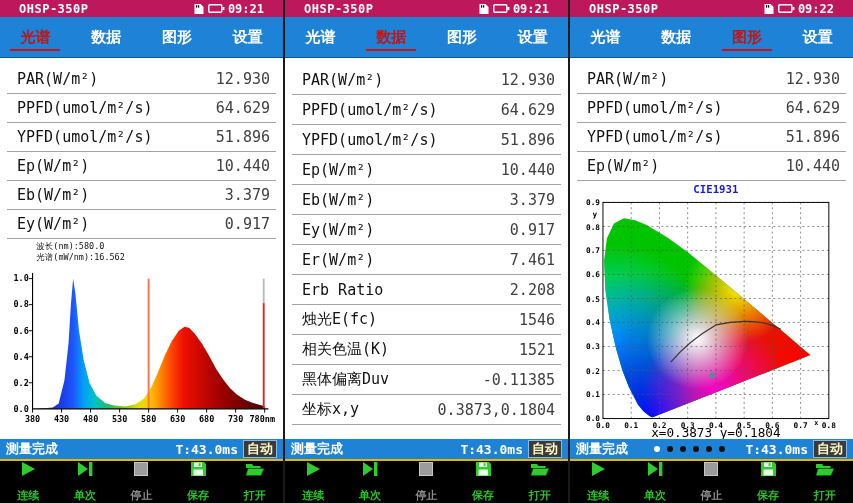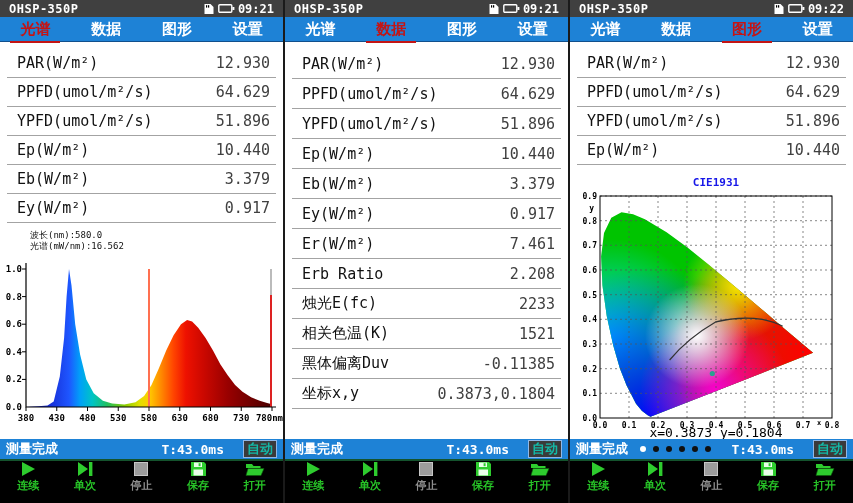--- a/index.html
+++ b/index.html
@@ -1,53 +1,53 @@
 <!DOCTYPE html>
 <html><head>
 <meta charset="utf-8">
 <style>
   *{margin:0;padding:0;box-sizing:border-box}
   html,body{width:853px;height:503px;overflow:hidden;background:#000}
   .app{display:flex;width:853px;height:503px;font-family:"DejaVu Sans",sans-serif}
   .panel{flex:1;min-width:0;display:flex;flex-direction:column;background:#fff;border-right:2px solid #1a1a1a}
   .panel:last-child{border-right:none}
 
-  .titlebar{height:17px;background:#404040;color:#fff;display:flex;align-items:center;padding:0 9px;
+  .titlebar{height:17px;background:#be185d;color:#fff;display:flex;align-items:center;padding:0 19px;
             font:bold 12px "DejaVu Sans Mono","DejaVu Sans",sans-serif}
   .titlebar .title{flex:1;letter-spacing:.5px}
   .titlebar svg{margin-right:3px;display:block}
   .time{font:bold 12px "DejaVu Sans Mono","DejaVu Sans",sans-serif}
 
-  .tabbar{height:25px;background:#1e82d6;display:flex;align-items:center;justify-content:space-around;
+  .tabbar{height:41px;background:#1e82d6;display:flex;align-items:center;justify-content:space-around;
           border-bottom:1px solid #11508d}
   .tab{position:relative;color:#fff;font:bold 15px "DejaVu Sans",sans-serif;padding:2px 5px;cursor:pointer}
   .tab.active{color:#c41414}
   .tab.active::after{content:"";position:absolute;left:-5px;right:-5px;bottom:-2px;height:2px;background:#c41414}
 
   .content{flex:1;display:flex;flex-direction:column;overflow:hidden;background:#fff}
   .rows{padding-top:7px}
   .row{display:flex;align-items:center;height:29px;margin:0 7px;padding:0 6px 0 10px;
        border-bottom:1px solid #a3a3a3;font:15px "DejaVu Sans Mono","DejaVu Sans",sans-serif;color:#111}
   .panel-data .row{height:30px}
   .row .value{margin-left:auto;color:#404040}
 
   .chart-svg{margin-top:auto;display:block}
 
   .statusbar{height:22px;background:#1e82d6;display:flex;align-items:center;padding:0 6px;color:#fff;
-             font:bold 13px "DejaVu Sans",sans-serif;border-bottom:2px solid #14532d}
+             font:bold 13px "DejaVu Sans",sans-serif;border-bottom:2px solid #eab308}
   .statusbar .fill{flex:1}
   .itime{font:bold 13px "DejaVu Sans Mono","DejaVu Sans",sans-serif;margin-left:20px}
-  .badge{margin-left:19px;background:#3a3a3a;border:1px solid #8fb8e8;color:#14b8a6;
+  .badge{margin-left:5px;background:#3a3a3a;border:1px solid #8fb8e8;color:#fef9c3;
          padding:0 3px;font:bold 13px "DejaVu Sans",sans-serif;line-height:16px}
   .dots{display:flex;gap:7px;align-items:center}
   .dot{width:6px;height:6px;border-radius:50%;background:#101010}
   .dot.active{background:#fff}
 
   .toolbar{height:42px;background:#000;display:flex;align-items:stretch}
-  .tool{flex:1;display:flex;flex-direction:column;align-items:center;justify-content:flex-start;gap:1px;cursor:pointer}
+  .tool{flex:1;display:flex;flex-direction:column;align-items:center;justify-content:space-between;gap:1px;cursor:pointer}
   .tool .lbl{font:bold 11px "DejaVu Sans",sans-serif;color:#27c427}
   .tool.disabled .lbl{color:#8f8f8f}
 
   text{font-family:"DejaVu Sans Mono","DejaVu Sans",sans-serif}
   .tick{font-size:9px;font-weight:bold;fill:#000}
   .anno{font-size:9px;fill:#111}
   .cie-tick{font-size:8px;font-weight:bold;fill:#000}
   .cie-title{font-size:11px;font-weight:bold;fill:#1717e8}
   .coords{font-size:13px;fill:#000}
 </style>
@@ -242,21 +242,21 @@
         <div class="row">
             <span>Er(W/m²)</span>
             <span class="value">7.461</span>
           </div>
         <div class="row">
             <span>Erb Ratio</span>
             <span class="value">2.208</span>
           </div>
         <div class="row">
             <span>烛光E(fc)</span>
-            <span class="value">2233</span>
+            <span class="value">1546</span>
           </div>
         <div class="row">
             <span>相关色温(K)</span>
             <span class="value">1521</span>
           </div>
         <div class="row">
             <span>黑体偏离Duv</span>
             <span class="value">-0.11385</span>
           </div>
         <div class="row">

